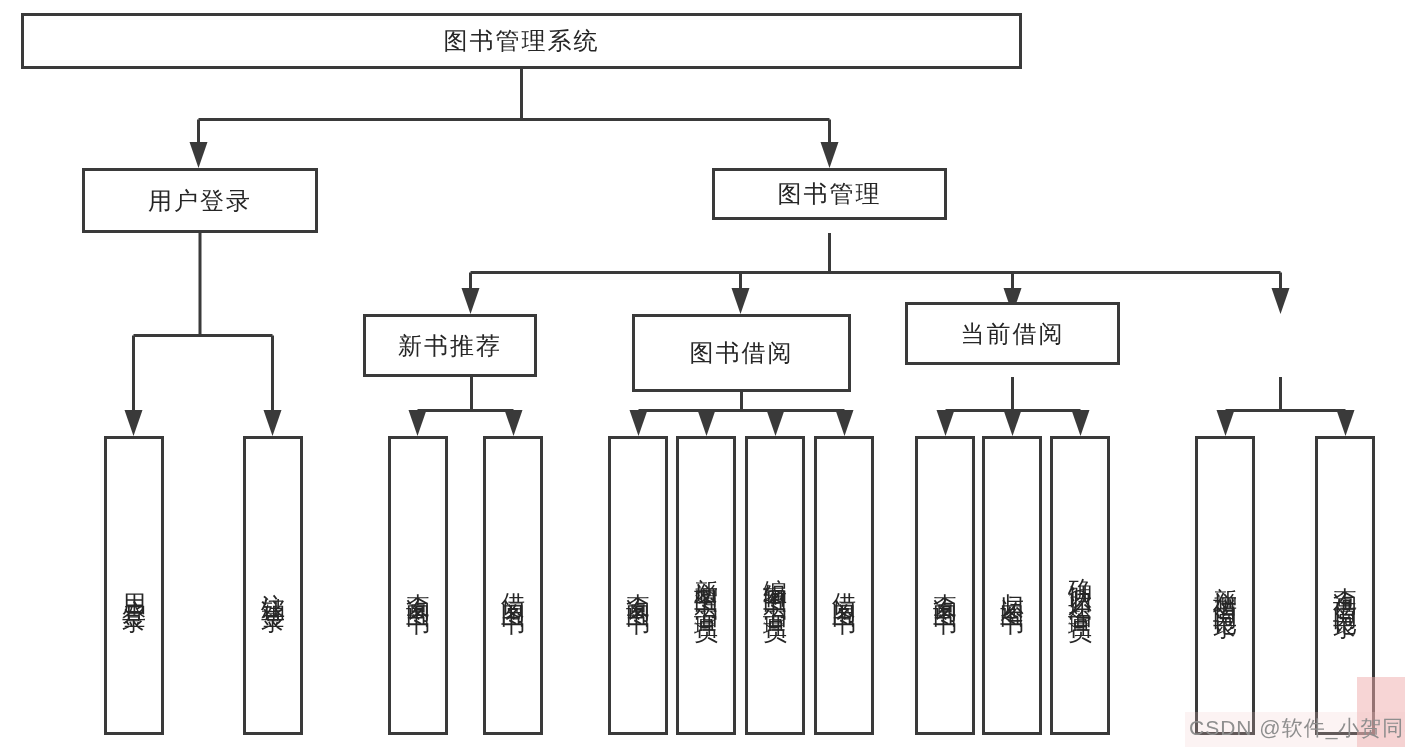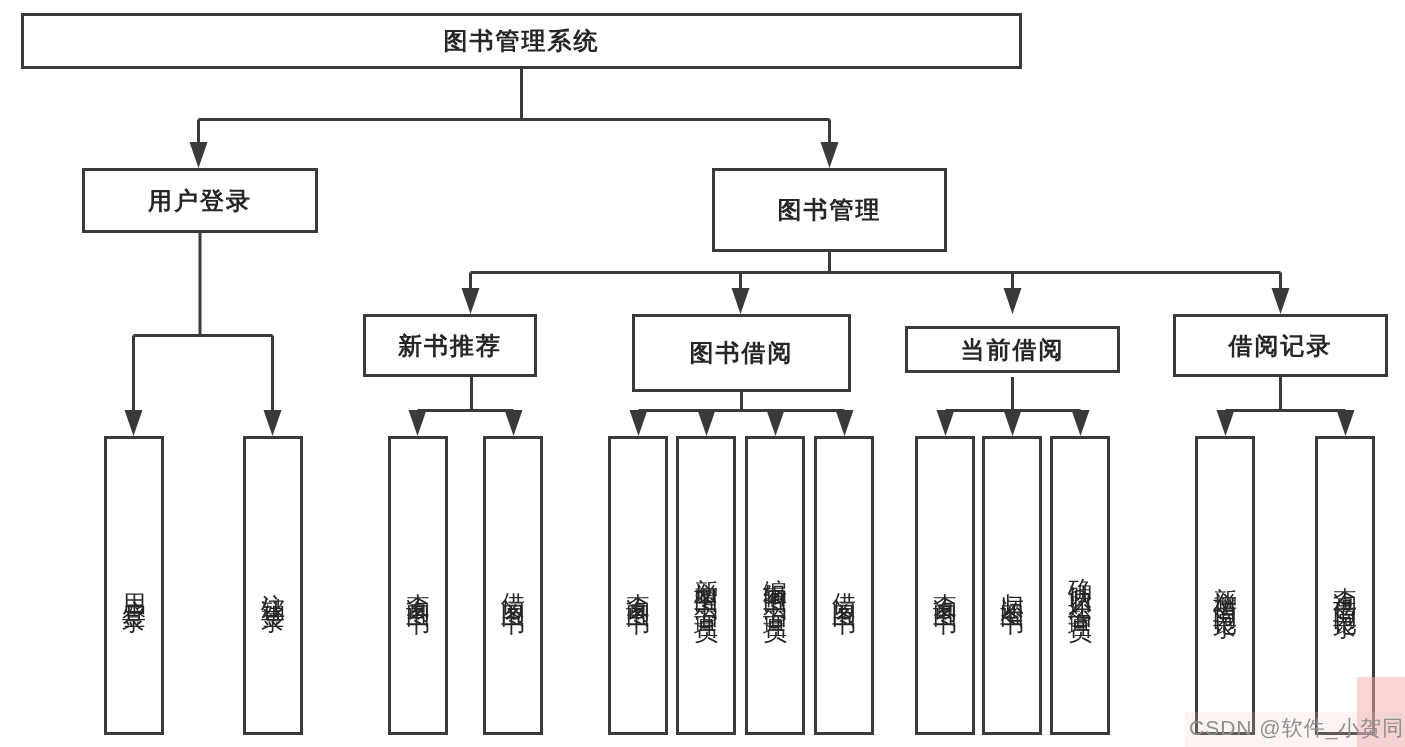--- a/index.html
+++ b/index.html
@@ -5,21 +5,21 @@
   html,body{margin:0;padding:0;background:#ffffff;}
   .canvas{
     position:relative;width:1405px;height:747px;background:#ffffff;overflow:hidden;
     font-family:"Liberation Sans","DejaVu Sans",sans-serif;color:#262626;
   }
   .connectors{position:absolute;left:0;top:0;z-index:1;}
   .node{
     position:absolute;box-sizing:border-box;border:3px solid #3a3a3a;background:#ffffff;
     display:flex;align-items:center;justify-content:center;z-index:2;
   }
-  .hlabel{font-size:24px;letter-spacing:2px;white-space:nowrap;font-weight:bold;}
+  .hlabel{font-size:24px;letter-spacing:2px;white-space:nowrap;}
   .leaf .vlabel{
     writing-mode:vertical-rl;text-orientation:mixed;
     font-size:24px;letter-spacing:6px;white-space:nowrap;
   }
   .wm-patch{position:absolute;z-index:5;pointer-events:none;}
   .watermark{
     position:absolute;z-index:6;font-size:21px;letter-spacing:1px;
     color:#8e8e8e;white-space:nowrap;pointer-events:none;
   }
 </style>
@@ -75,35 +75,32 @@
     </g>
   </svg>
 
   <div class="node" style="left:21px;top:13px;width:1001px;height:56px">
     <span class="hlabel">图书管理系统</span>
   </div>
 
   <div class="node" style="left:82px;top:168px;width:236px;height:65px">
     <span class="hlabel">用户登录</span>
   </div>
-  <div class="node" style="left:712px;top:168px;width:235px;height:84px">
+  <div class="node" style="left:712px;top:168px;width:235px;height:52px">
     <span class="hlabel">图书管理</span>
   </div>
 
   <div class="node" style="left:363px;top:314px;width:174px;height:63px">
     <span class="hlabel">新书推荐</span>
   </div>
   <div class="node" style="left:632px;top:314px;width:219px;height:78px">
     <span class="hlabel">图书借阅</span>
   </div>
-  <div class="node" style="left:905px;top:326px;width:215px;height:47px">
+  <div class="node" style="left:905px;top:302px;width:215px;height:63px">
     <span class="hlabel">当前借阅</span>
-  </div>
-  <div class="node" style="left:1173px;top:314px;width:215px;height:63px">
-    <span class="hlabel">借阅记录</span>
   </div>
 
   <div class="node leaf" style="left:104px;top:436px;width:60px;height:299px">
     <span class="vlabel">用户登录</span>
   </div>
   <div class="node leaf" style="left:243px;top:436px;width:60px;height:299px">
     <span class="vlabel">注销登录</span>
   </div>
 
   <div class="node leaf" style="left:388px;top:436px;width:60px;height:299px">

